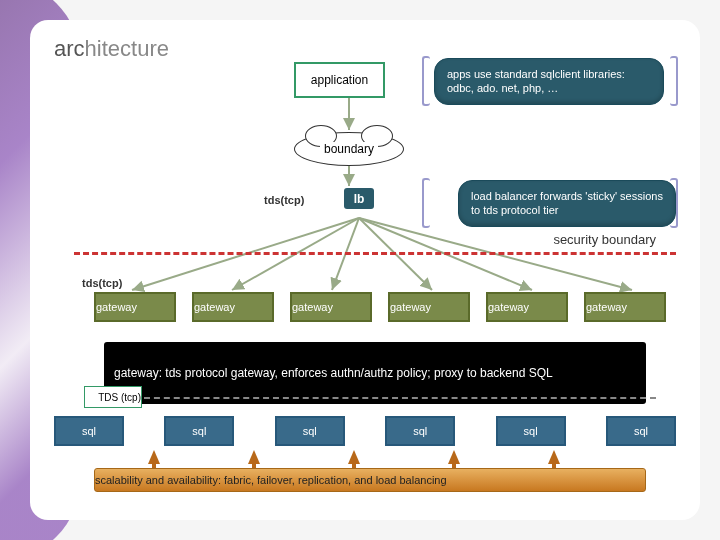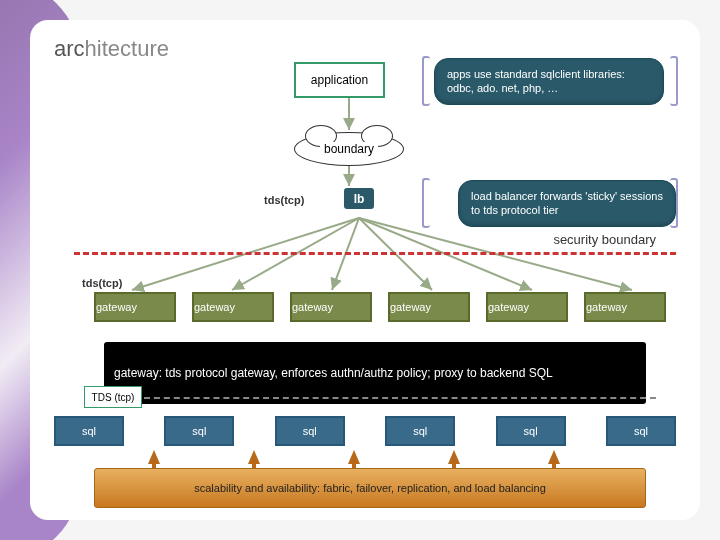--- a/index.html
+++ b/index.html
@@ -104,41 +104,41 @@
     position: absolute; left: 50px; right: 30px; top: 280px;
     background: #000; color: #fff;
     padding: 24px 10px; font-size: 12px;
     border-radius: 3px;
   }
 
   .tds-box {
     position: absolute; left: 30px; top: 324px;
     width: 58px; height: 22px;
     border: 1.5px solid #396; background: #fff;
-    display: flex; align-items: center; justify-content: center;
+    display: flex; align-items: center; justify-content: flex-end;
     font-size: 10px;
   }
   .dash1 { position: absolute; left: 90px; right: 20px; top: 335px; border-top: 2px dashed #888; }
 
   .sql-row { position: absolute; left: 0px; right: 0px; top: 354px; display: flex; justify-content: space-between; }
   .sql-box {
     width: 70px; height: 30px;
     background: #396a8a; color: #fff;
     border: 2px solid #27587a;
     display: flex; align-items: center; justify-content: center;
     font-size: 11px;
   }
 
   .bar {
     position: absolute; left: 40px; right: 30px; top: 406px;
-    height: 40px;
+    height: 24px;
     background: linear-gradient(#e8b060, #c87820);
     border: 1px solid #a66818;
     border-radius: 3px;
-    display: flex; align-items: center; justify-content: center;
+    display: flex; align-items: center; justify-content: flex-start;
     font-size: 11px; color: #222;
   }
   .up-arrow {
     position: absolute; width: 0; height: 0;
     border-left: 6px solid transparent;
     border-right: 6px solid transparent;
     border-bottom: 14px solid #b86818;
   }
   .up-stem { position: absolute; width: 4px; height: 6px; background: #b86818; }
 

